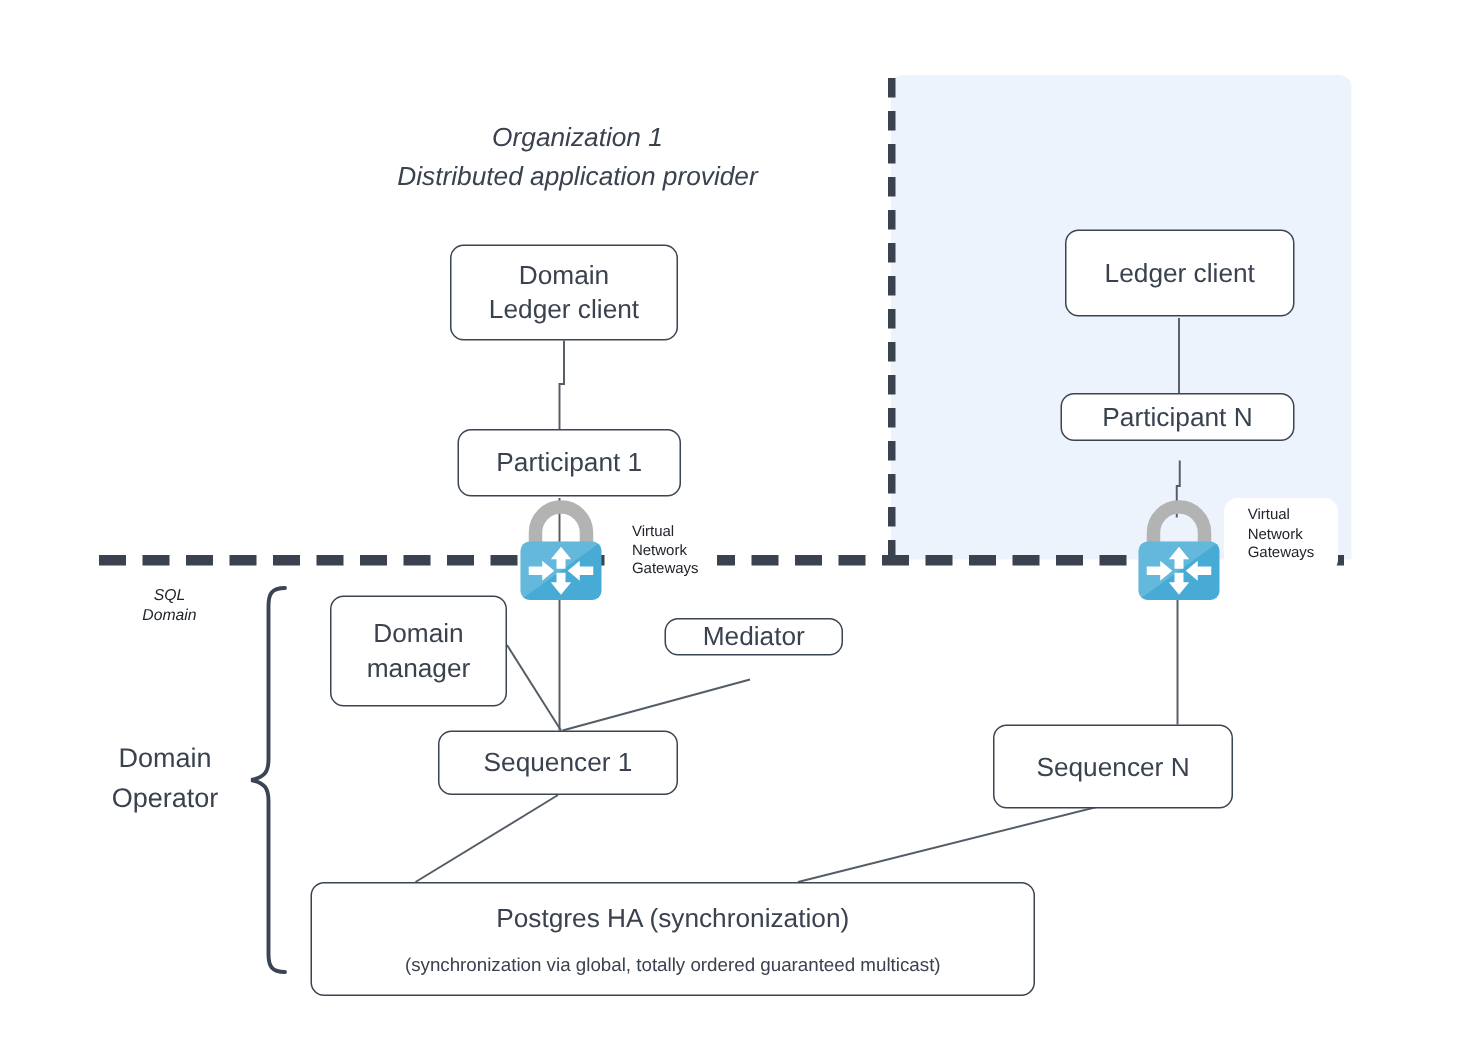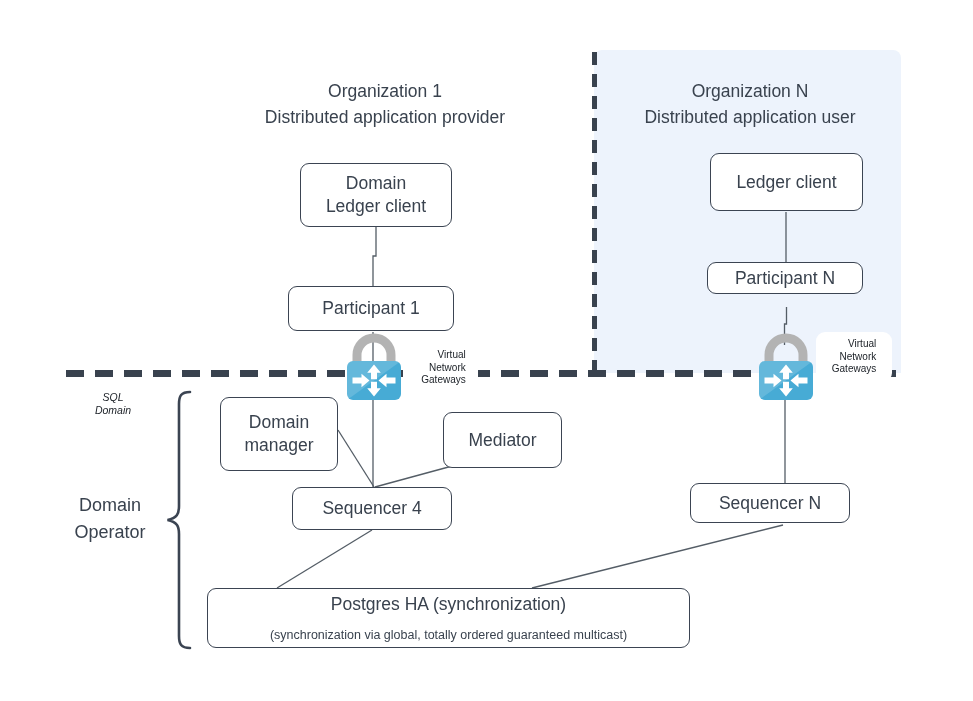--- a/index.html
+++ b/index.html
@@ -7,37 +7,37 @@
     position:relative;width:973px;height:701px;background:#ffffff;overflow:hidden;
     font-family:"Liberation Sans","DejaVu Sans",sans-serif;color:#39424e;
   }
   .panel{
     position:absolute;left:594px;top:50px;width:307px;height:323px;
     background:#edf3fc;border-radius:8px 8px 0 0;z-index:0;
   }
   svg.overlay{position:absolute;left:0;top:0;z-index:1;pointer-events:none;}
   .hdr{
     position:absolute;z-index:2;text-align:center;font-size:17.5px;line-height:26px;
-    white-space:pre-line;color:#39424e;
+    white-space:pre-line;color:#39424e;font-style:italic;
   }
   .node{
     position:absolute;z-index:2;background:#ffffff;border:1.4px solid #3b4452;border-radius:9px;
     display:flex;align-items:center;justify-content:center;flex-direction:column;
     text-align:center;font-size:17.5px;line-height:23px;white-space:pre-line;color:#39424e;
     box-sizing:border-box;
   }
   .node .sub{font-size:12.5px;line-height:15px;margin-top:12px;}
   .side-label{
     position:absolute;z-index:2;text-align:center;white-space:pre-line;
   }
   .sql{left:63px;top:391px;width:100px;font-size:10.5px;line-height:13px;color:#20252b;font-style:italic;}
   .dop{left:30px;top:492px;width:160px;font-size:18px;line-height:27px;color:#39424e;}
   .vng{
     position:absolute;z-index:2;background:#ffffff;border-radius:9px;
-    display:flex;align-items:center;justify-content:center;text-align:right;
+    display:flex;align-items:center;justify-content:center;text-align:left;
     font-size:10px;line-height:12.7px;color:#20252b;white-space:pre-line;
   }
   .vng.left{left:409px;top:344px;width:69px;height:48px;}
   .vng.right{left:816px;top:332px;width:76px;height:50px;}
 </style>
 </head>
 <body>
 
 <div id="canvas">
 
@@ -72,35 +72,33 @@
     <path d="M594.5,52 V371" stroke="#39424e" stroke-width="5" stroke-dasharray="13 9"></path>
 
     <path d="M190,392 C181,392 179,396 179,404 L179,506 C179,514 177,518 167.5,520 C177,522 179,526 179,534 L179,636 C179,644 181,648 190,648" fill="none" stroke="#3b4452" stroke-width="2.6" stroke-linecap="round"></path>
 
     <use href="#vngw-icon" x="347" y="331"></use>
     <use href="#vngw-icon" x="759" y="331"></use>
   </svg>
 
   <div class="hdr" style="left:225px;top:78px;width:320px;">Organization 1
 Distributed application provider</div>
-  <div class="hdr" style="left:600px;top:78px;width:300px;">Organization N
-Distributed application user</div>
 
   <div class="node" style="left:300px;top:163px;width:152px;height:64px;">Domain
 Ledger client</div>
-  <div class="node" style="left:288px;top:286px;width:166px;height:45px;">Participant 1</div>
+  <div class="node" style="left:305px;top:286px;width:149px;height:45px;">Participant 1</div>
   <div class="node" style="left:710px;top:153px;width:153px;height:58px;">Ledger client</div>
   <div class="node" style="left:707px;top:262px;width:156px;height:32px;">Participant N</div>
   <div class="node" style="left:220px;top:397px;width:118px;height:74px;">Domain
 manager</div>
-  <div class="node" style="left:443px;top:412px;width:119px;height:56px;">Mediator</div>
-  <div class="node" style="left:292px;top:487px;width:160px;height:43px;">Sequencer 4</div>
-  <div class="node" style="left:690px;top:483px;width:160px;height:40px;">Sequencer N</div>
+  <div class="node" style="left:443px;top:412px;width:119px;height:25px;">Mediator</div>
+  <div class="node" style="left:292px;top:487px;width:160px;height:43px;">Sequencer 1</div>
+  <div class="node" style="left:662px;top:483px;width:160px;height:56px;">Sequencer N</div>
 
-  <div class="node" style="left:207px;top:588px;width:483px;height:60px;">
+  <div class="node" style="left:207px;top:588px;width:483px;height:76px;">
     <div>Postgres HA (synchronization)</div>
     <div class="sub">(synchronization via global, totally ordered guaranteed multicast)</div>
   </div>
 
   <div class="side-label sql">SQL
 Domain</div>
   <div class="side-label dop">Domain
 Operator</div>
 
   <div class="vng left">Virtual

